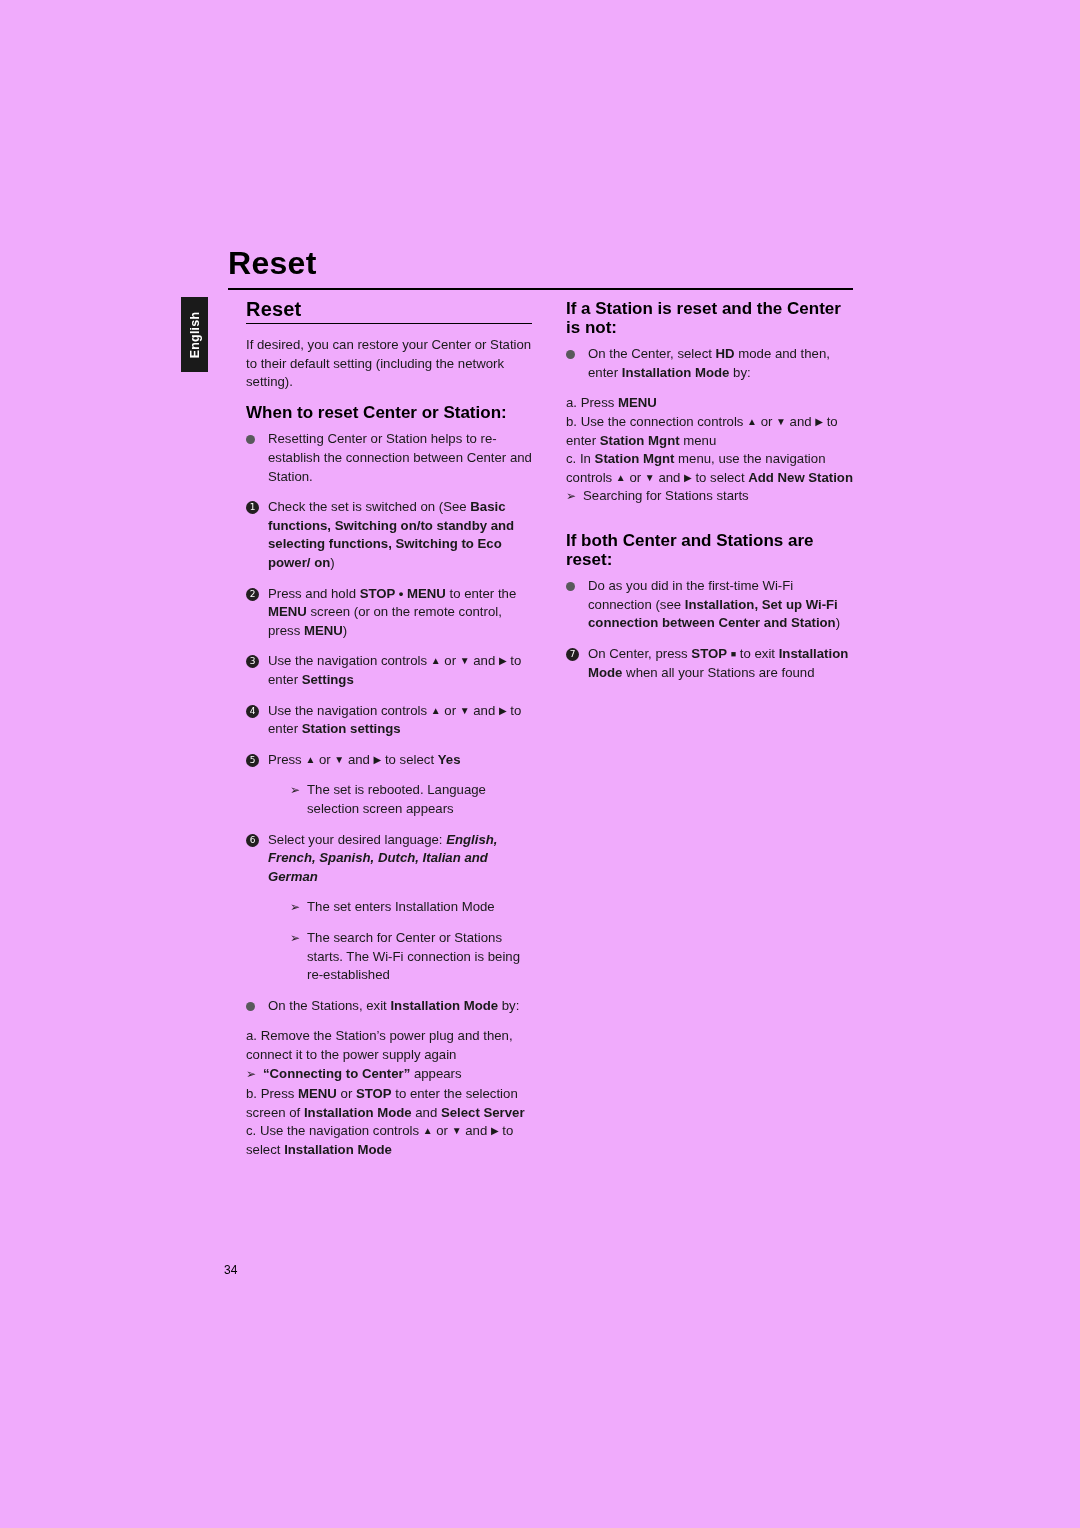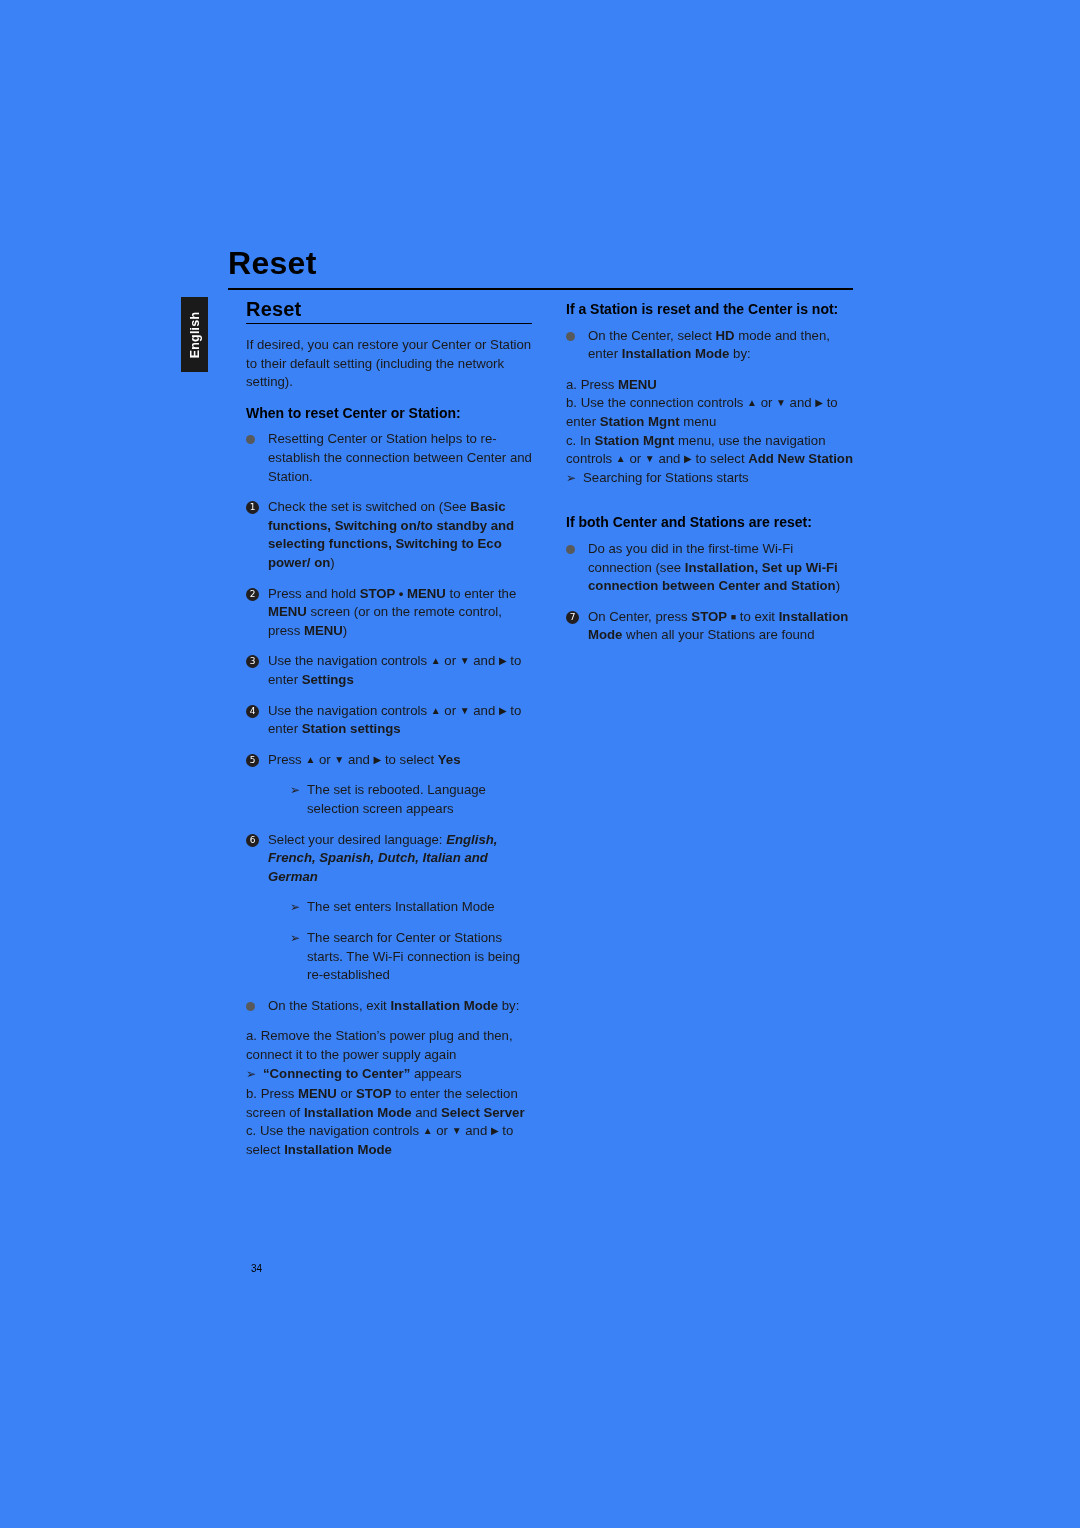--- a/index.html
+++ b/index.html
@@ -4,21 +4,21 @@
 <style>
   html, body {
     margin: 0;
     padding: 0;
     background: #ffffff;
   }
   .page {
     position: relative;
     width: 1080px;
     height: 1528px;
-    background: #3b82f6;
+    background: #f0abfc;
     font-family: "Liberation Sans", sans-serif;
     color: #000000;
     overflow: hidden;
   }
   
   .doc-title {
     position: absolute;
     left: 228px;
     top: 245px;
     font-size: 32px;
@@ -81,21 +81,21 @@
   }
   p {
     margin: 0 0 12px 0;
   }
   .tight { margin-bottom: 0; }
   .bold { font-weight: bold; }
   .bolditalic { font-weight: bold; font-style: italic; }
 
   .subhead {
     font-weight: bold;
-    font-size: 14px;
+    font-size: 17px;
     margin: 14px 0 8px 0;
     color: #000;
   }
   .subhead.first { margin-top: 6px; }
 
   
   .bullet {
     position: relative;
     padding-left: 22px;
     margin-bottom: 12px;
@@ -149,23 +149,22 @@
   }
   .sq {
     font-size: 9px;
     vertical-align: 1px;
   }
 
   .page-number {
     position: absolute;
     left: 224px;
     top: 1263px;
-    font-size: 10px;
-    color: #000;
-    margin-left: 27px;
+    font-size: 12px;
+    color: #000;
   }
 </style>
 </head>
 <body>
 
 <div class="page">
 
   <div class="doc-title">Reset</div>
   <div class="title-rule"></div>
 

